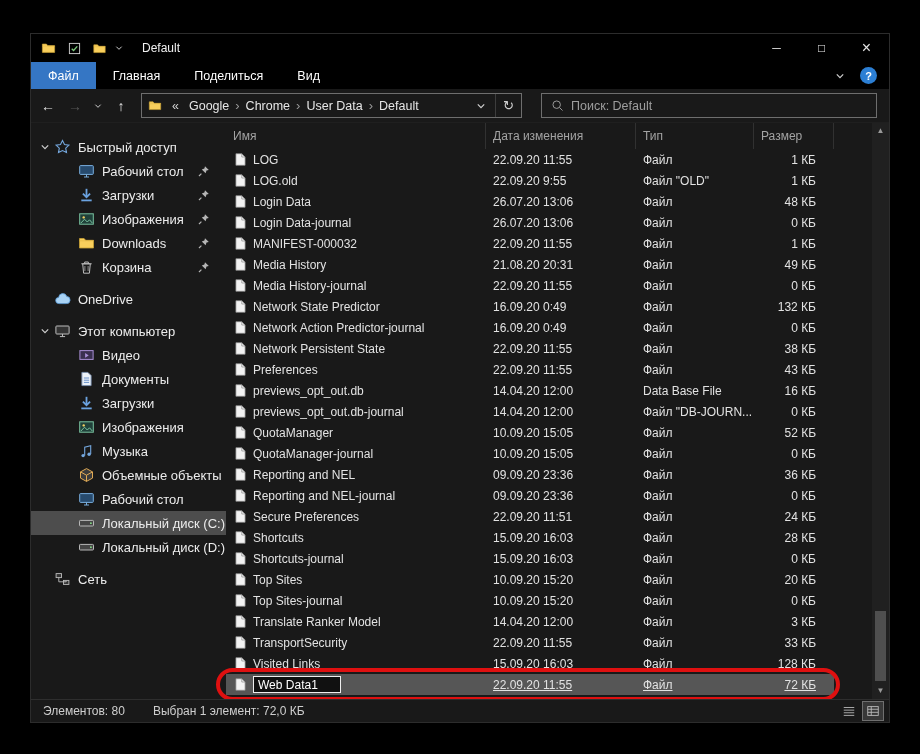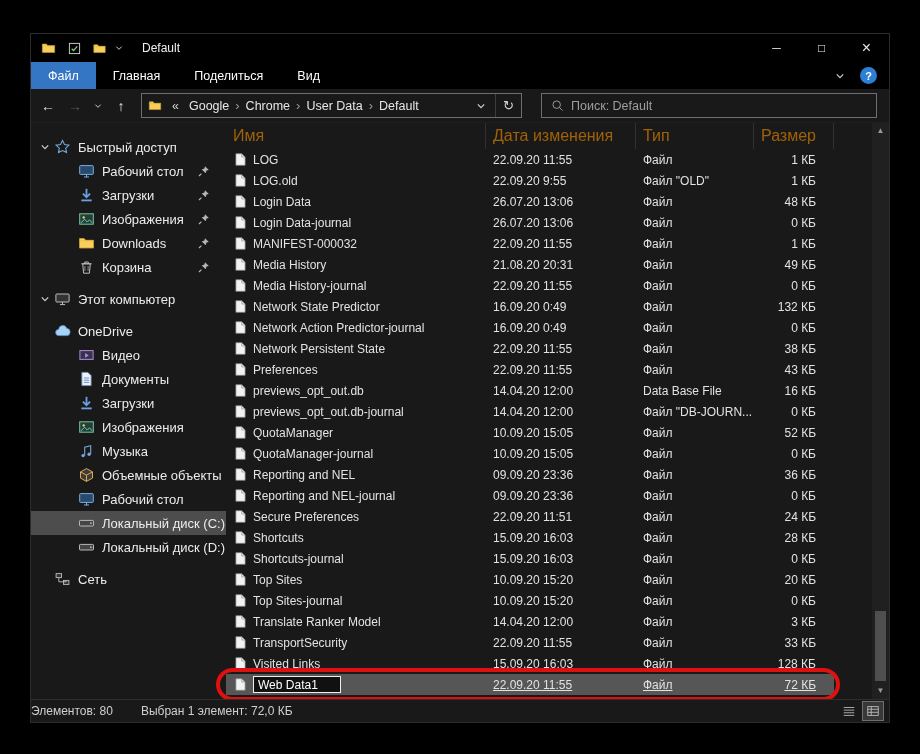--- a/index.html
+++ b/index.html
@@ -59,21 +59,21 @@
     position:relative; padding-left:6px; }
   .sb-item.lvl1 { padding-left:30px; }
   .sb-item.group-start { margin-top:8px; }
   .sb-item.selected { background:#4d4d4d; }
   .chev { width:16px; height:12px; display:inline-flex; justify-content:center; flex:0 0 16px; }
   .sb-icon { width:17px; height:16px; display:inline-flex; margin:0 7px 0 1px; flex:0 0 17px; }
   .sb-label { white-space:nowrap; }
   .pin { position:absolute; right:16px; width:12px; height:12px; display:inline-flex; }
 
   .filepanel { flex:1; display:flex; flex-direction:column; position:relative; }
-  .cols { display:flex; height:26px; align-items:stretch; color:#a16207; font-size:16px; flex:0 0 auto; }
+  .cols { display:flex; height:26px; align-items:stretch; color:#a3a3a3; font-size:12px; flex:0 0 auto; }
   .col { display:flex; align-items:center; padding-left:7px; border-right:1px solid #313131; }
   .col-name { width:260px; }
   .col-date { width:150px; }
   .col-type { width:118px; }
   .col-size { width:80px; }
 
   .rows { flex:1; position:relative; }
   .row { height:21px; display:flex; align-items:center; font-size:12px; color:#e2e2e2; width:608px; }
   .row.selected { background:#565656; }
   .cell { overflow:hidden; white-space:nowrap; }
@@ -90,21 +90,21 @@
   .annotation { position:absolute; left:-10px; top:519px; width:624px; height:33px;
     border:4px solid #df1010; border-radius:17px; pointer-events:none; z-index:5; }
 
   .scrollbar { width:17px; flex:0 0 17px; background:#202020; position:relative;
     display:flex; flex-direction:column; justify-content:space-between; align-items:center; padding:3px 0; }
   .sb-arrow { color:#9a9a9a; font-size:8px; line-height:10px; }
   .sb-thumb { position:absolute; bottom:18px; left:3px; width:11px; height:70px; background:#4f4f4f; }
 
   
   .statusbar { height:23px; flex:0 0 auto; border-top:1px solid #2e2e2e; background:#191919;
-    display:flex; align-items:center; font-size:12px; color:#cfcfcf; padding-left:0; }
+    display:flex; align-items:center; font-size:12px; color:#cfcfcf; padding-left:12px; }
   .status-sel { margin-left:28px; }
   .views { margin-left:auto; display:flex; gap:4px; padding-right:6px; }
   .view-btn { width:20px; height:18px; display:flex; align-items:center; justify-content:center; }
   .view-btn svg { width:14px; height:14px; }
   .view-btn.active { background:#383838; outline:1px solid #6f6f6f; }
 
   .svg-fit svg, .tb-ico svg, .tb-caret svg, .rb-chev svg, .nav.small svg, .bc-ico svg,
   .bc-caret svg, .s-ico svg, .chev svg, .sb-icon svg, .pin svg, .file-icon svg { width:100%; height:100%; }
 </style>
 </head>
@@ -296,41 +296,41 @@
           </span>
           <span class="sb-label">Корзина</span>
           <span class="pin">
             <svg viewBox="0 0 12 12">
               <path d="M7 1.2l3.8 3.8-2.3.6-.9 2.6L3.8 4.4l2.6-.9z" fill="#b5b5b5"></path>
               <path d="M3.4 8.6L1 11" stroke="#b5b5b5" stroke-width="1.2"></path>
             </svg>
           </span>
         </div>
         <div class="sb-item group-start">
+          <span class="chev"></span>
+          <span class="sb-icon">
+            <svg viewBox="0 0 16 16">
+              <path d="M4.4 12.6a3.1 3.1 0 01-.2-6.2 4.1 4.1 0 018-1 2.9 2.9 0 01-.4 7.2z" fill="#a9d3f5" stroke="#5b9bd5" stroke-width=".8"></path>
+            </svg>
+          </span>
+          <span class="sb-label">OneDrive</span>
+        </div>
+        <div class="sb-item group-start">
           <span class="chev">
             <svg viewBox="0 0 12 12">
               <path d="M2.8 4.4L6 7.6l3.2-3.2" fill="none" stroke="#cfcfcf" stroke-width="1.2"></path>
             </svg>
           </span>
           <span class="sb-icon">
             <svg viewBox="0 0 16 16">
               <rect x="1.4" y="3" width="13.2" height="8" rx=".8" fill="#333" stroke="#bdbdbd"></rect>
               <path d="M5.4 13.6h5.2M8 11v2.6" stroke="#bdbdbd"></path>
             </svg>
           </span>
           <span class="sb-label">Этот компьютер</span>
-        </div>
-        <div class="sb-item group-start">
-          <span class="chev"></span>
-          <span class="sb-icon">
-            <svg viewBox="0 0 16 16">
-              <path d="M4.4 12.6a3.1 3.1 0 01-.2-6.2 4.1 4.1 0 018-1 2.9 2.9 0 01-.4 7.2z" fill="#a9d3f5" stroke="#5b9bd5" stroke-width=".8"></path>
-            </svg>
-          </span>
-          <span class="sb-label">OneDrive</span>
         </div>
         <div class="sb-item lvl1">
           <span class="chev"></span>
           <span class="sb-icon">
             <svg viewBox="0 0 16 16">
               <rect x="1.4" y="3.6" width="13.2" height="8.8" fill="#3a3050" stroke="#a98fd6"></rect>
               <path d="M6.6 6l3.6 2.4-3.6 2.4z" fill="#a98fd6"></path>
             </svg>
           </span>
           <span class="sb-label">Видео</span>

